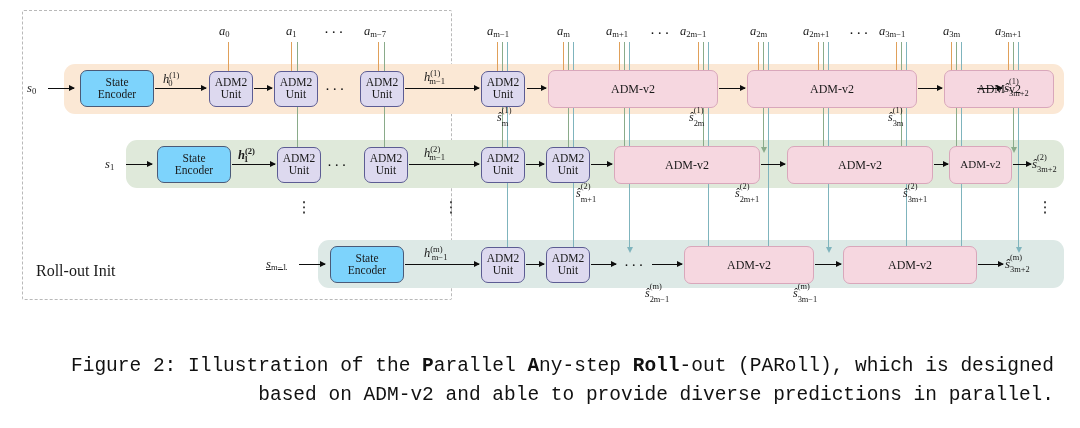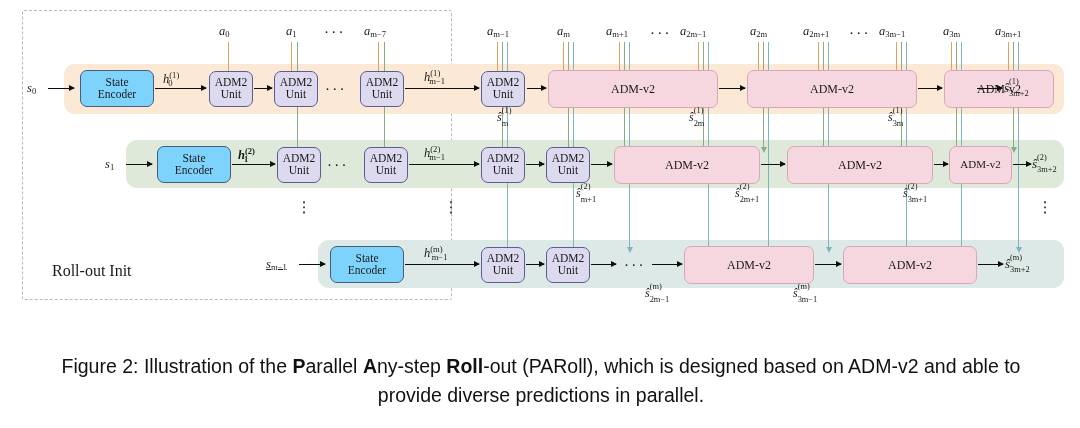--- a/index.html
+++ b/index.html
@@ -32,37 +32,37 @@
   .stk .scr{display:inline-block;vertical-align:middle;text-align:left;
             font-style:normal;font-size:8.4px;line-height:1.0;}
   .stk .scr i{display:block;font-style:normal;}
   .stk .scr .s1{position:relative;top:-0.30em;}
   .stk .scr .s2{position:relative;top:0.16em;}
 
   .hdots{position:absolute;font-size:15px;letter-spacing:2.2px;color:#111;
          font-family:"Liberation Serif",serif;}
   .vdots{position:absolute;font-size:15px;color:#111;line-height:0.62;text-align:center;
          font-family:"Liberation Serif",serif;}
-  .rolllbl{position:absolute;font-size:16px;font-family:"Liberation Serif",serif;margin-left:16px;}
+  .rolllbl{position:absolute;font-size:16px;font-family:"Liberation Serif",serif;}
 
   
   .harr{position:absolute;height:0;border-top:1.35px solid #0d0d0d;}
   .harr::after{content:"";position:absolute;right:-1px;top:-3.6px;
       border-top:3.8px solid transparent;border-bottom:3.8px solid transparent;
       border-left:6.4px solid #0d0d0d;}
   .varr{position:absolute;width:0;}
   .varr::after{content:"";position:absolute;left:-3.2px;bottom:-6px;
       border-left:3.3px solid transparent;border-right:3.3px solid transparent;
       border-top:6px solid currentColor;}
   .vline{position:absolute;width:0;}
 
   
   .caption{position:absolute;left:28px;top:352px;width:1026px;
-           font-family:Liberation Sans, sans-serif;font-size:19.5px;line-height:1.5;
-           color:#111;text-align:center;}
+           font-family:Liberation Mono, monospace;font-size:19.5px;line-height:1.5;
+           color:#111;text-align:right;}
   .caption b{font-weight:bold;}
 </style>
 </head>
 <body>
 
 <div id="fig">
 
   <div class="dashbox" style="left:22px;top:10px;width:428px;height:288px;"></div>
 
   <div class="band" style="left:64px;top:64px;width:1000px;height:50px;background:#fbe8d5;"></div>

